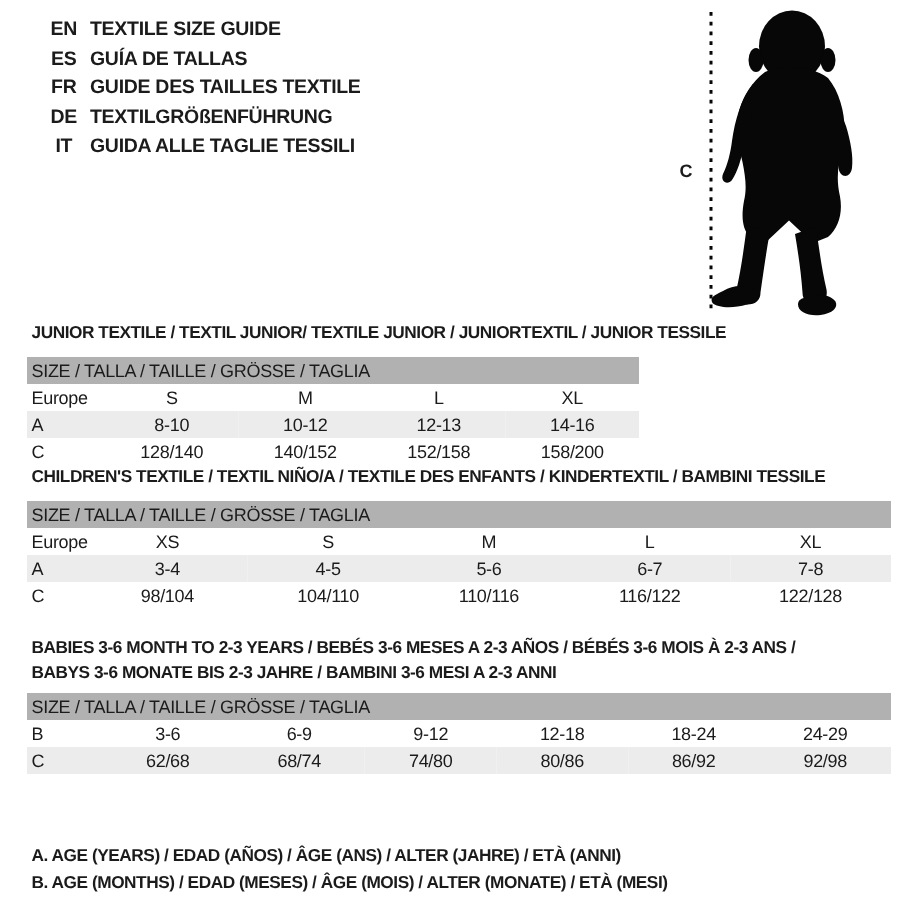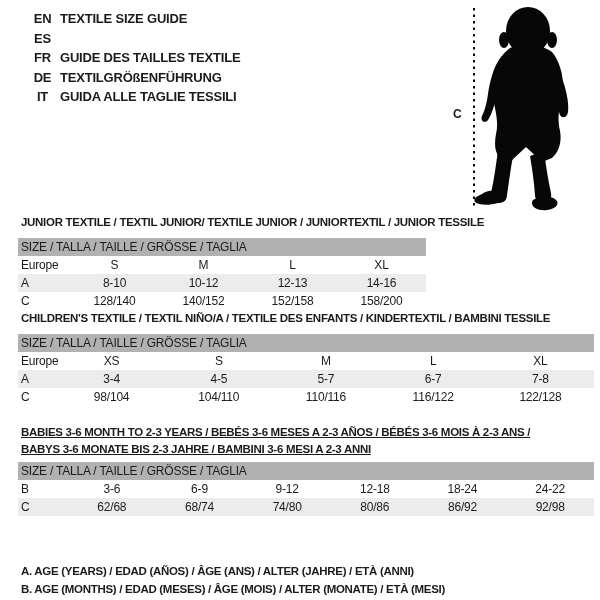--- a/index.html
+++ b/index.html
@@ -14,21 +14,21 @@
   
   .figure{position:absolute;left:440px;top:0;width:160px;height:215px;}
   
   .section{position:absolute;left:18px;}
   #sec1{top:215px;width:408px;}
   #sec2{top:311px;width:576px;}
   #sec3{top:424px;width:576px;}
   .titles{margin-bottom:9px;}
   #sec3 .titles{margin-bottom:4px;}
   .title{font-weight:bold;font-size:11.5px;letter-spacing:-0.3px;line-height:14px;margin-left:3px;white-space:nowrap;}
-  #sec3 .title{line-height:17px;text-decoration:underline;}
+  #sec3 .title{line-height:17px;}
   .size-bar{background:var(--bar-bg,#b1b1b1);height:18px;line-height:18px;font-size:12px;letter-spacing:-0.2px;padding-left:3px;}
   table.size-table{width:100%;border-collapse:collapse;table-layout:fixed;}
   table.size-table td{height:18px;padding:0;font-size:12px;letter-spacing:-0.2px;text-align:center;white-space:nowrap;}
   table.size-table td.row-label{text-align:left;padding-left:3px;}
   table.size-table tr.shaded{background:var(--alt-row-bg,#ececec);}
   #sec1 col.label-col{width:52px;}
   #sec2 col.label-col{width:40px;}
   #sec3 col.label-col{width:50px;}
   
   .footnotes{position:absolute;left:21px;top:562px;}
@@ -37,20 +37,21 @@
 </head>
 <body style="color: rgb(27, 27, 27);">
 
 <div class="lang-block">
     <div class="lang-row">
       <span class="lang-code">EN</span>
       <span class="lang-label">TEXTILE SIZE GUIDE</span>
     </div>
     <div class="lang-row">
       <span class="lang-code">ES</span>
+      <span class="lang-label">GUÍA DE TALLAS</span>
     </div>
     <div class="lang-row">
       <span class="lang-code">FR</span>
       <span class="lang-label">GUIDE DES TAILLES TEXTILE</span>
     </div>
     <div class="lang-row">
       <span class="lang-code">DE</span>
       <span class="lang-label">TEXTILGRÖßENFÜHRUNG</span>
     </div>
     <div class="lang-row">
@@ -136,21 +137,21 @@
           <td>XS</td>
           <td>S</td>
           <td>M</td>
           <td>L</td>
           <td>XL</td>
         </tr>
         <tr class="shaded">
           <td class="row-label">A</td>
           <td>3-4</td>
           <td>4-5</td>
-          <td>5-7</td>
+          <td>5-6</td>
           <td>6-7</td>
           <td>7-8</td>
         </tr>
         <tr>
           <td class="row-label">C</td>
           <td>98/104</td>
           <td>104/110</td>
           <td>110/116</td>
           <td>116/122</td>
           <td>122/128</td>
@@ -175,21 +176,21 @@
         <col>
       </colgroup>
       <tbody>
         <tr>
           <td class="row-label">B</td>
           <td>3-6</td>
           <td>6-9</td>
           <td>9-12</td>
           <td>12-18</td>
           <td>18-24</td>
-          <td>24-22</td>
+          <td>24-29</td>
         </tr>
         <tr class="shaded">
           <td class="row-label">C</td>
           <td>62/68</td>
           <td>68/74</td>
           <td>74/80</td>
           <td>80/86</td>
           <td>86/92</td>
           <td>92/98</td>
         </tr>

